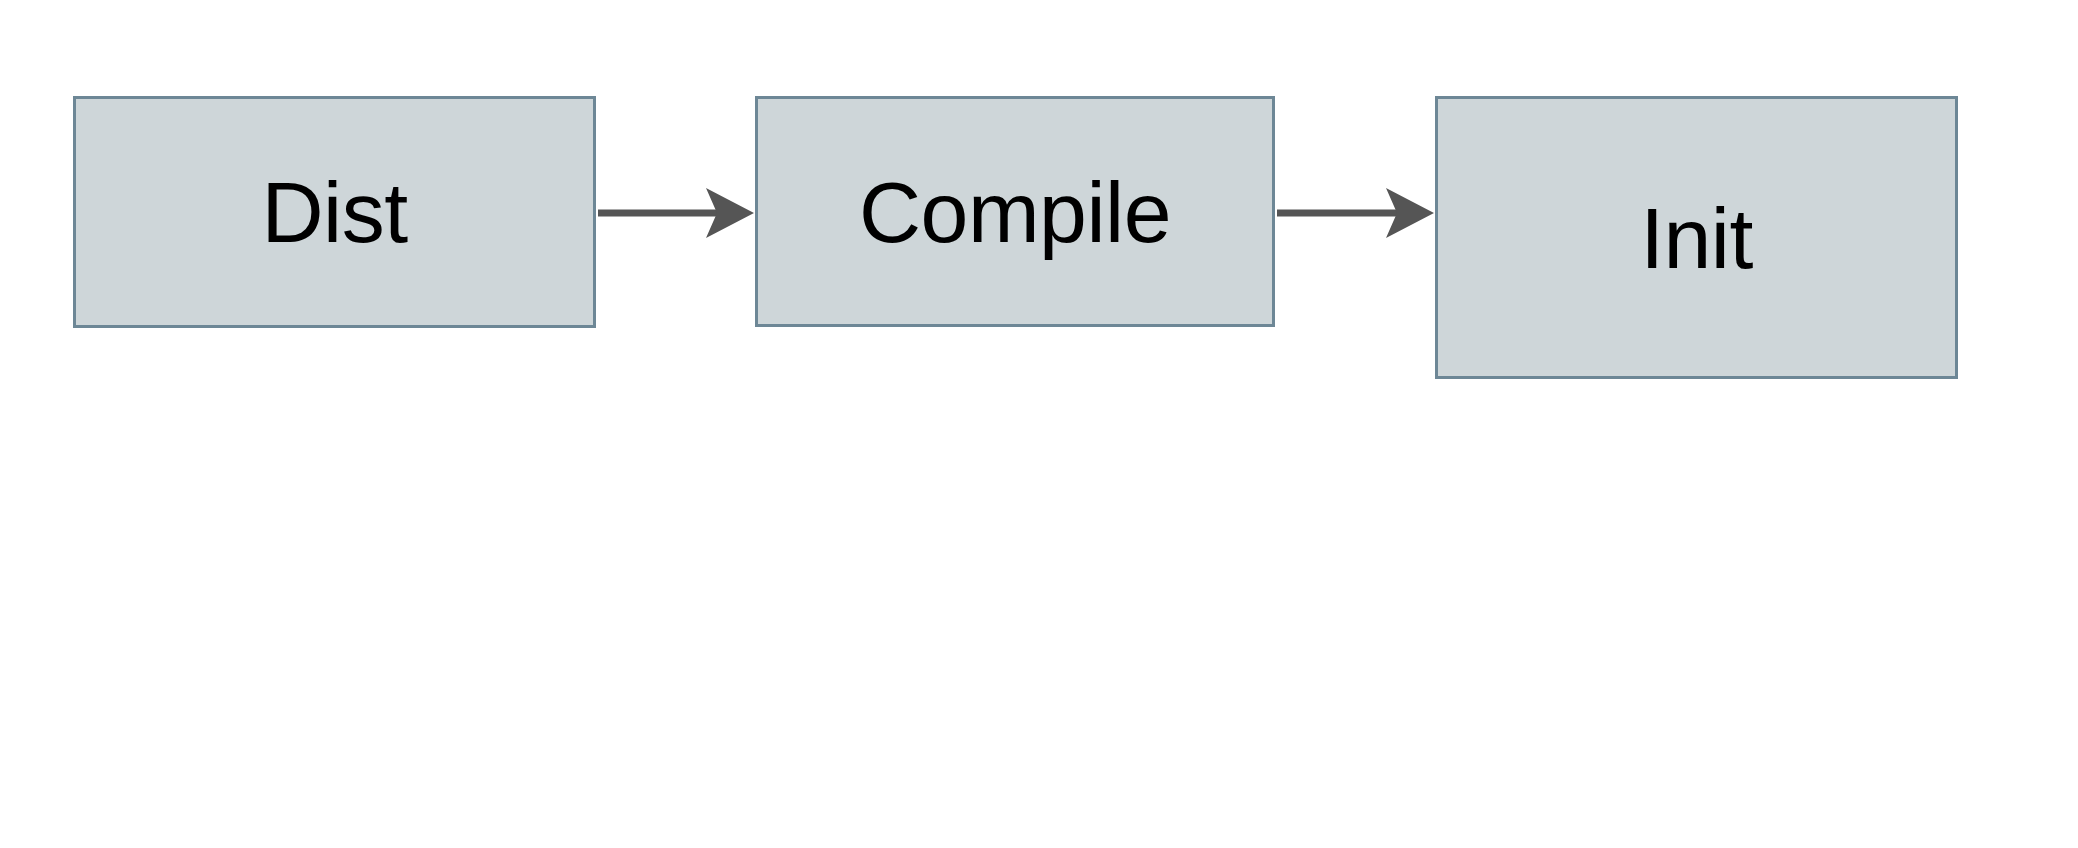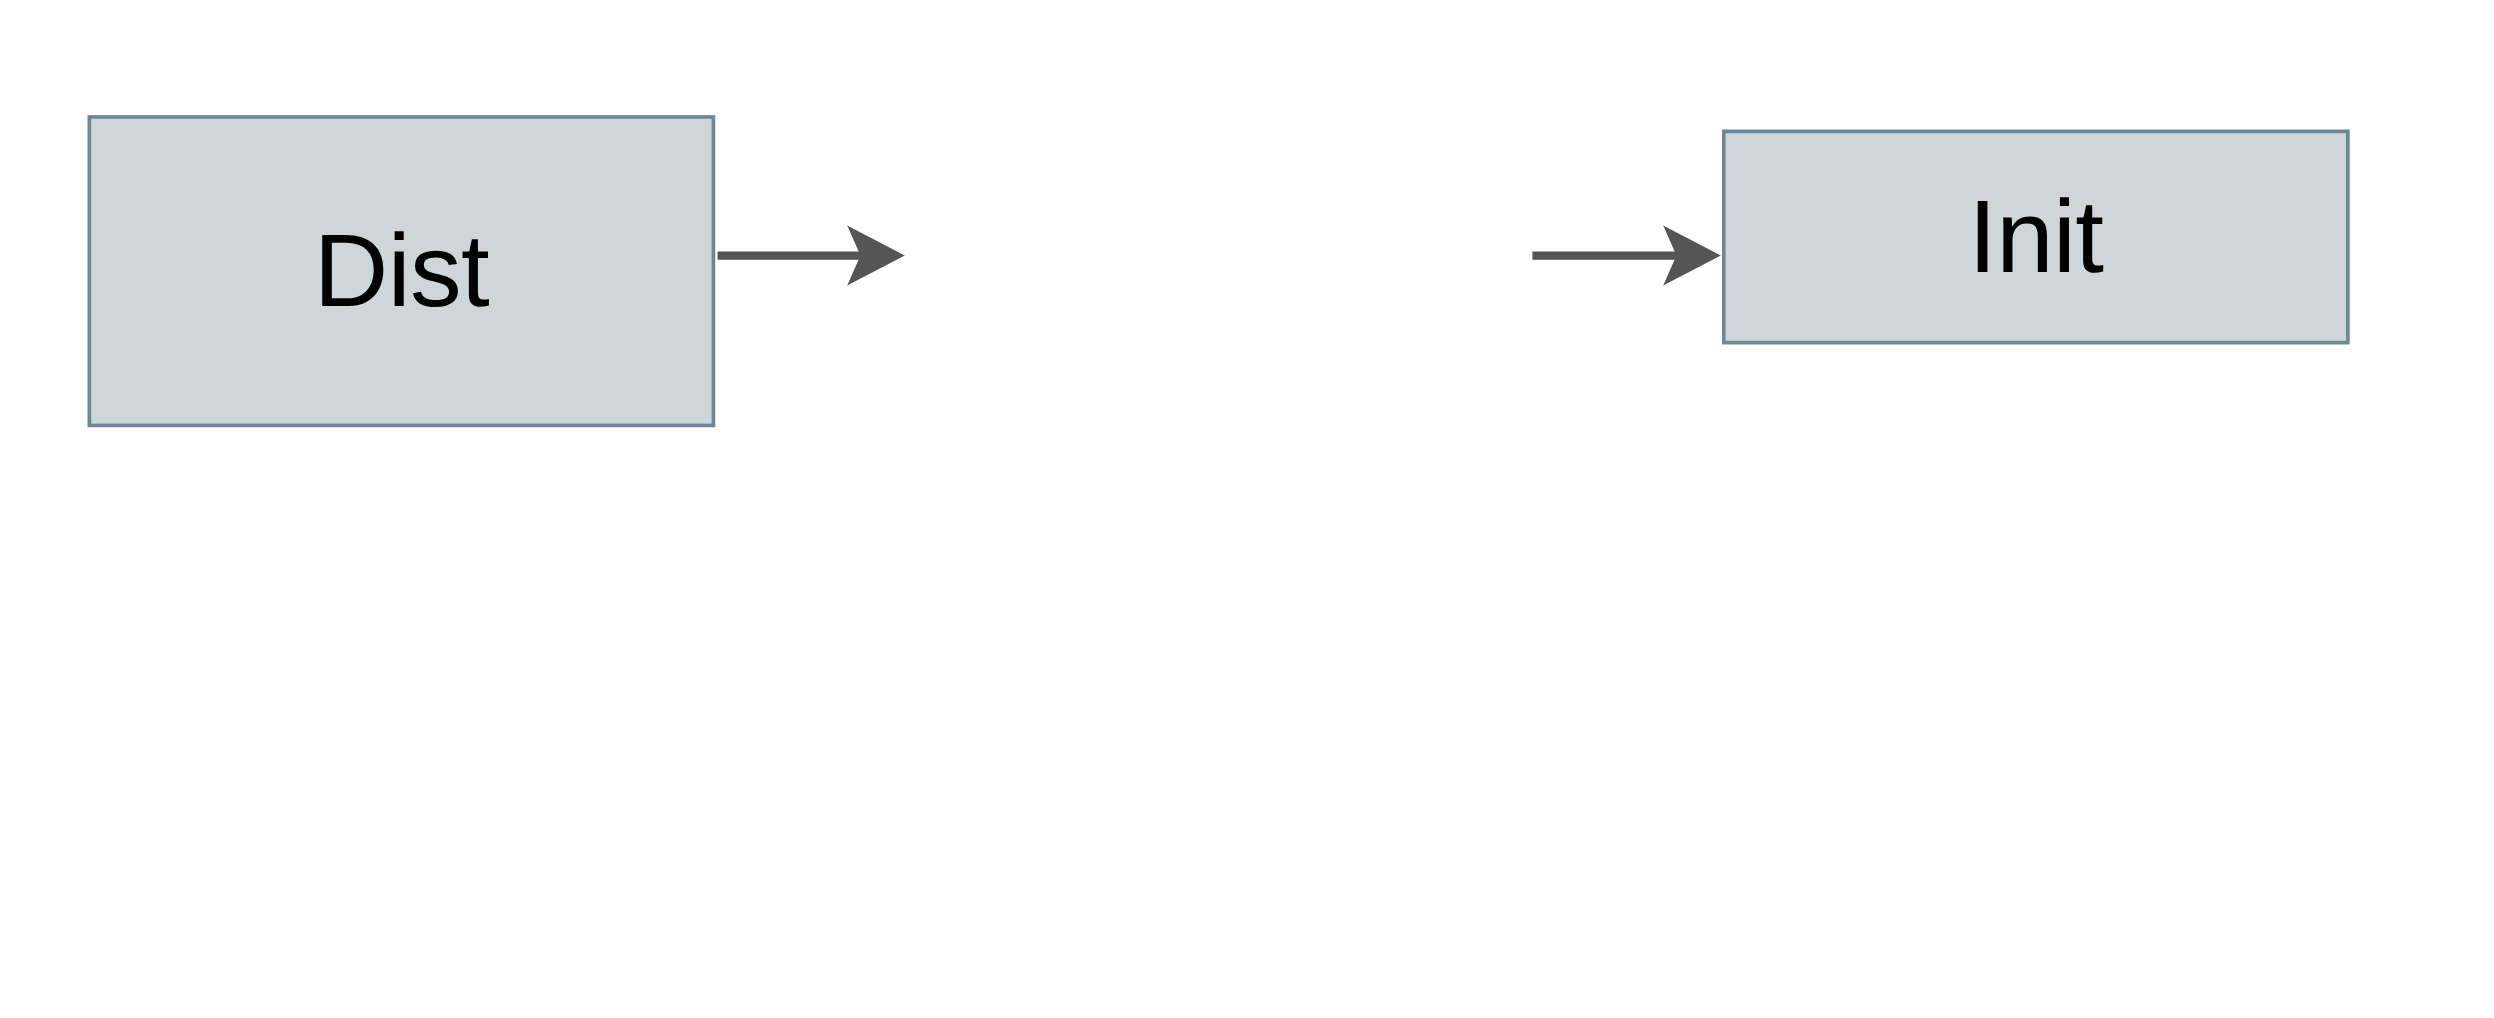--- a/index.html
+++ b/index.html
@@ -31,23 +31,23 @@
     font-family: "Liberation Sans", sans-serif;
     font-size: 86px;
     font-weight: 300;
     line-height: 1;
     color: #000000;
     letter-spacing: -0.5px;
     white-space: nowrap;
     -webkit-font-smoothing: antialiased;
   }
   
-  #node-dist    { left: 73px;   top: 96px;  width: 523px; height: 260px; }
+  #node-dist    { left: 73px;   top: 96px;  width: 523px; height: 232px; }
   #node-compile { left: 755px;  top: 96px;  width: 520px; height: 231px; }
-  #node-init    { left: 1435px; top: 96px;  width: 523px; height: 179px; margin-top: 12px; }
+  #node-init    { left: 1435px; top: 96px;  width: 523px; height: 283px; }
   #node-clean   { left: 755px;  top: 512px; width: 522px; height: 232px; }
 
   .edge-layer {
     position: absolute;
     left: 0;
     top: 0;
     width: 2078px;
     height: 848px;
     pointer-events: none;
   }
@@ -76,19 +76,22 @@
     <g>
       <line class="edge-line" x1="1277" y1="213" x2="1406" y2="213"></line>
       <path class="edge-head" d="M 1434 213 L 1386 188 L 1397 213 L 1386 238 Z"></path>
     </g>
   </svg>
 
   <div class="node" id="node-dist">
     <span class="node-label">Dist</span>
   </div>
 
+  <div class="node" id="node-compile">
+    <span class="node-label">Compile</span>
+  </div>
 
   <div class="node" id="node-init">
     <span class="node-label">Init</span>
   </div>
 
 
 </div>
 
 </body></html>

